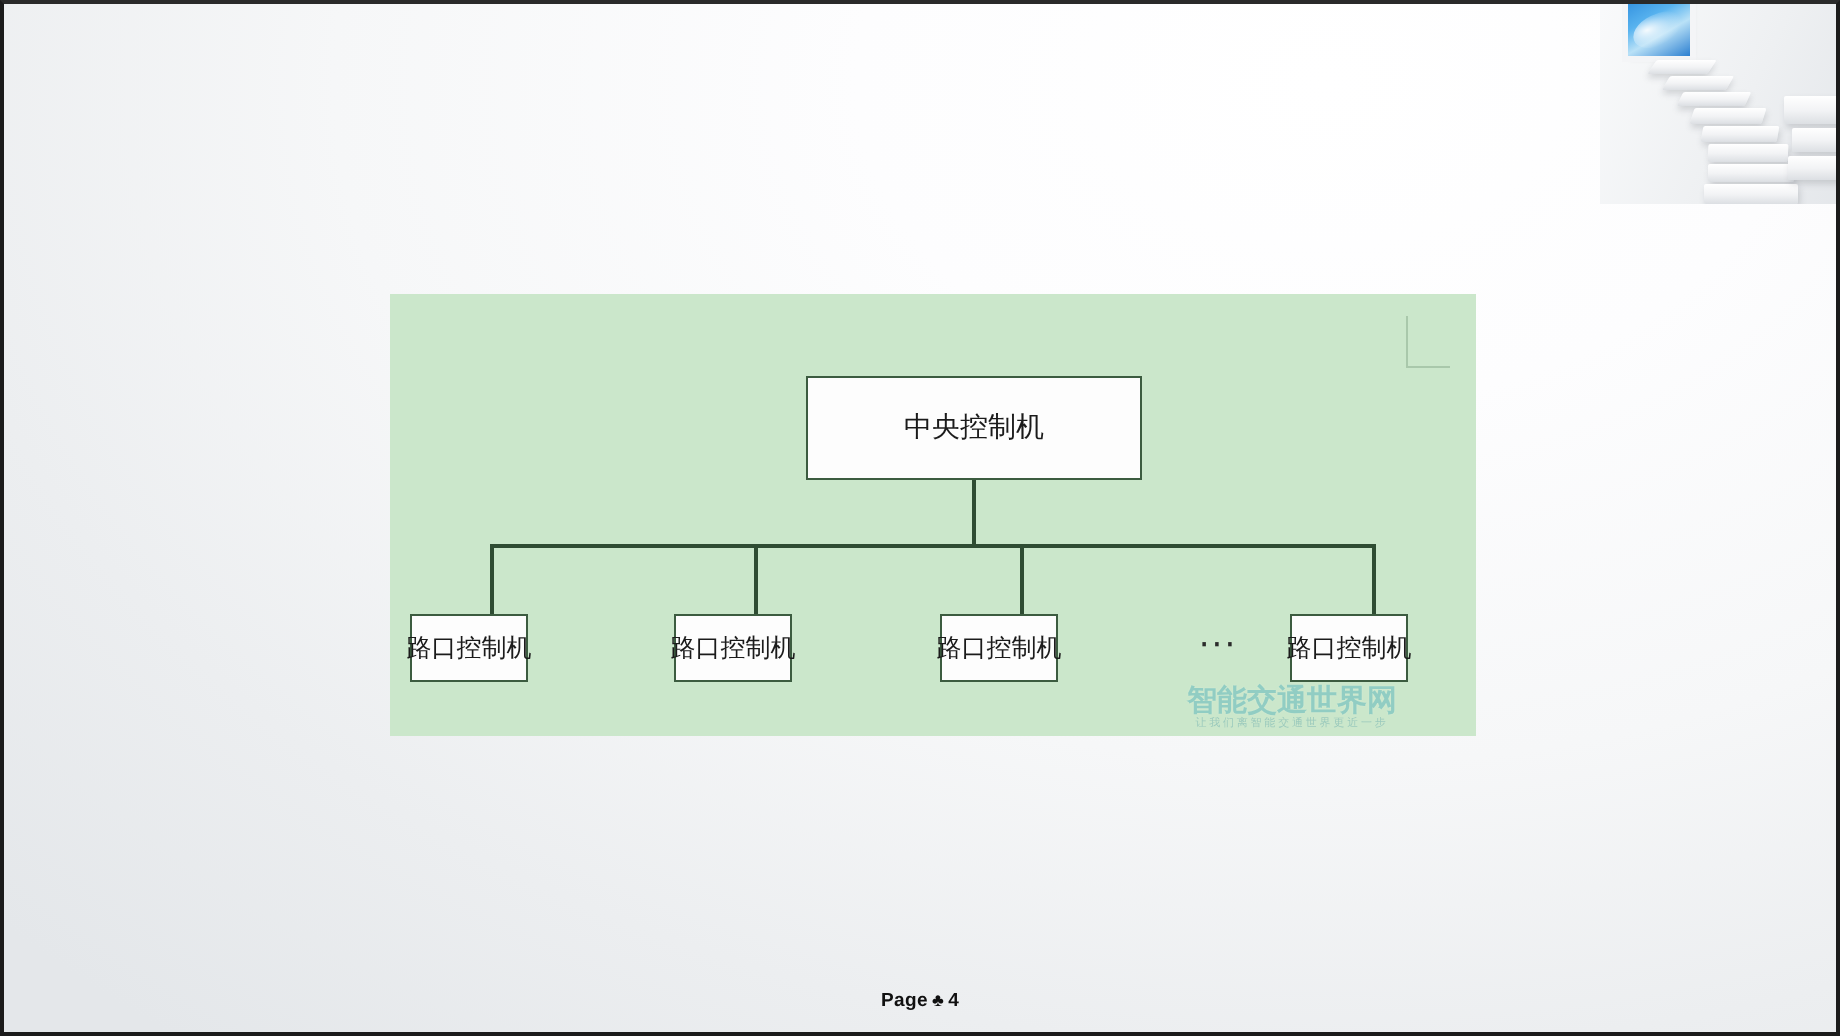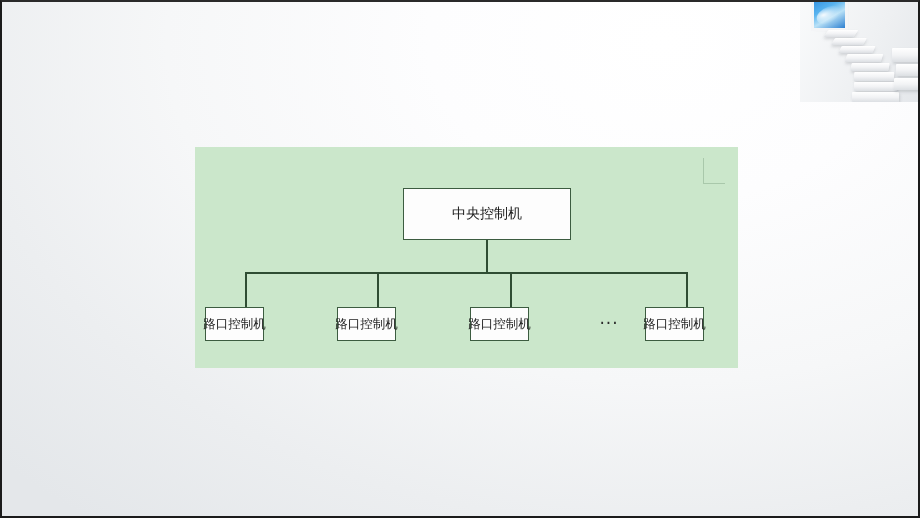--- a/index.html
+++ b/index.html
@@ -221,16 +221,23 @@
     </div>
     <div class="node node-leaf leaf-3">
       <span>路口控制机</span>
     </div>
     <div class="node node-leaf leaf-4">
       <span>路口控制机</span>
     </div>
 
     <div class="ellipsis">···</div>
 
+    <div class="watermark">
+      <div class="wm-main">智能交通世界网</div>
+      <div class="wm-sub">让我们离智能交通世界更近一步</div>
+    </div>
   </div>
 
+  <div class="footer">
+    <span>Page</span><span class="glyph">♣</span><span>4</span>
+  </div>
 
 </div>
 
 </body></html>

